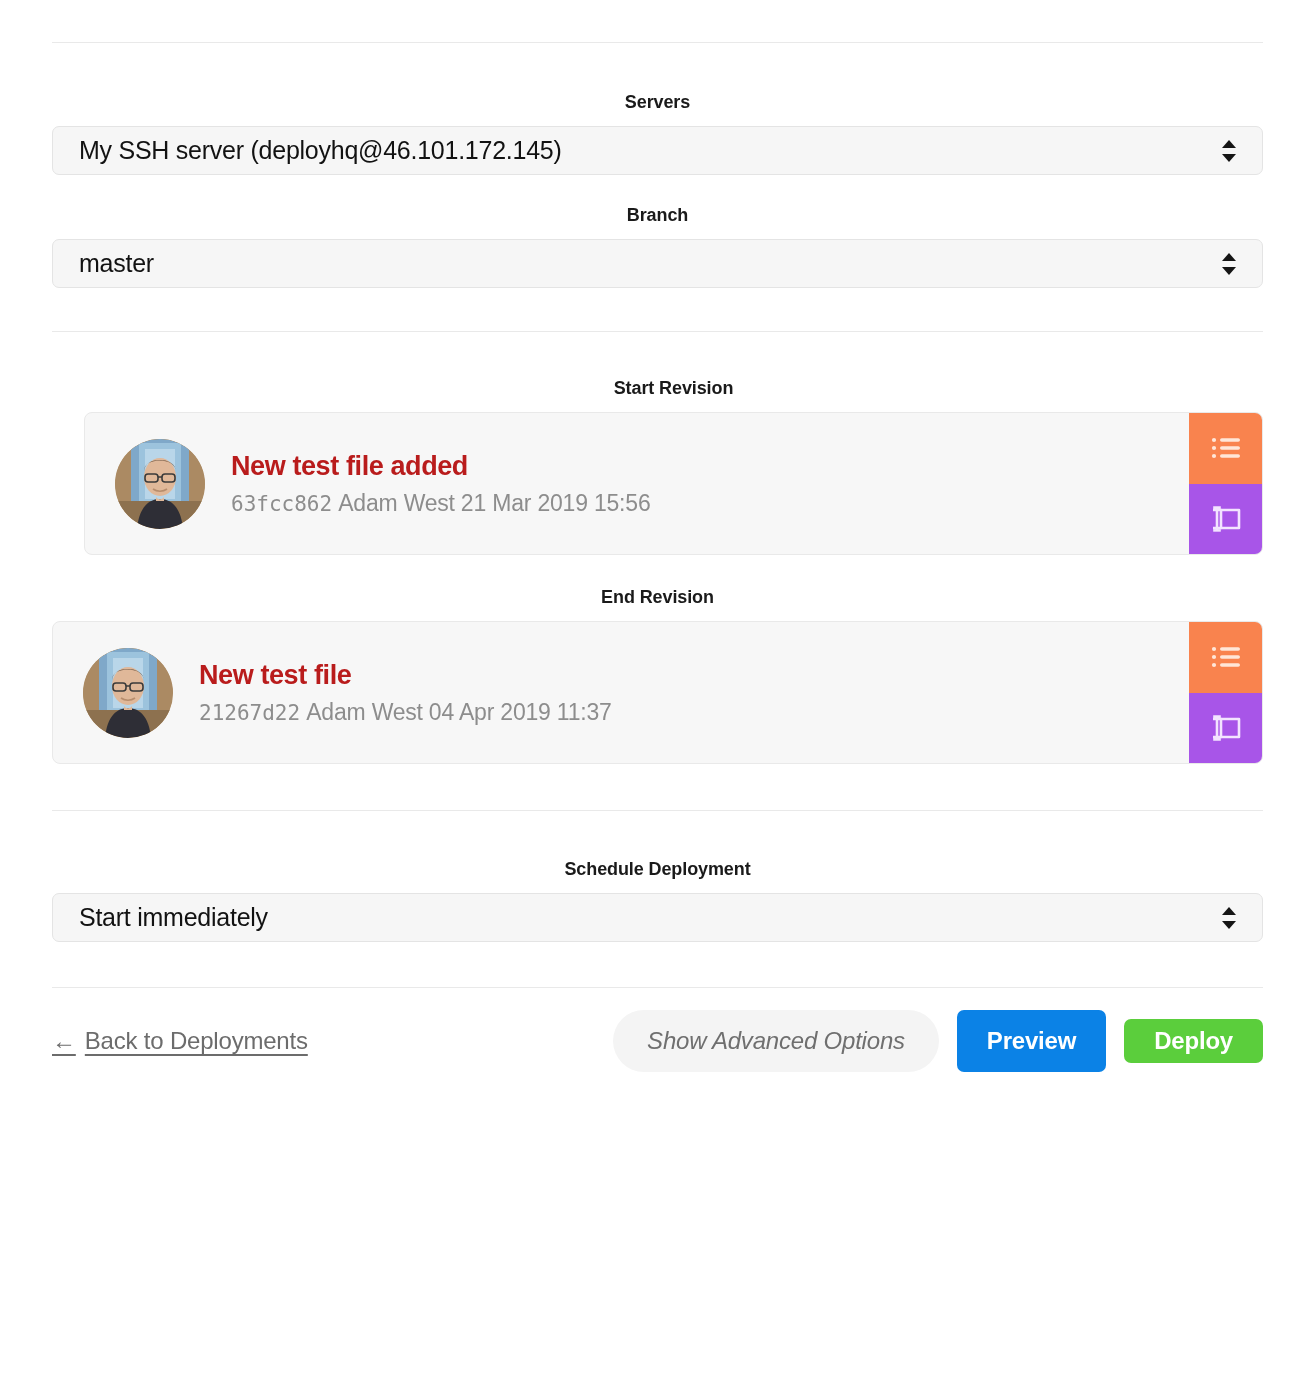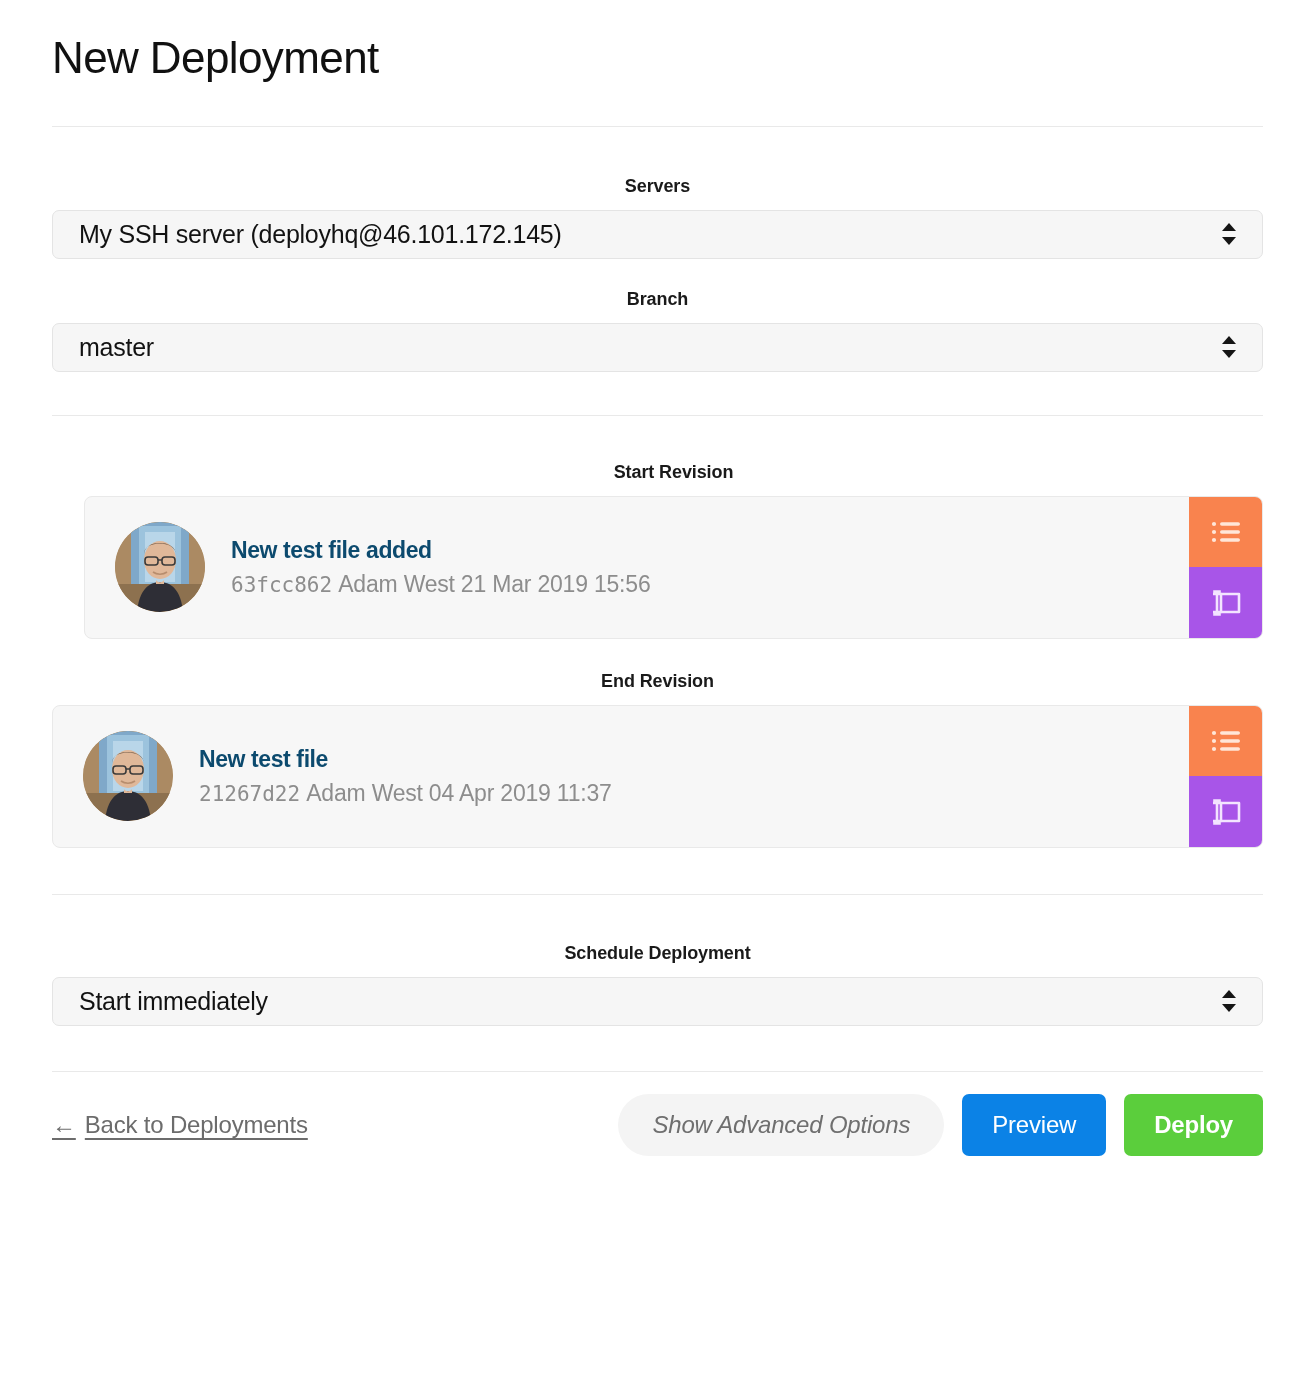--- a/index.html
+++ b/index.html
@@ -127,23 +127,23 @@
     position: relative;
     background: #b69a76;
   }
   .avatar svg { display: block; width: 90px; height: 90px; }
 
   .revision-text {
     margin-left: 26px;
     min-width: 0;
   }
   .revision-title {
-    font-size: 23px;
+    font-size: 27px;
     font-weight: 700;
-    color: #0c4a6e;
+    color: #b91c1c;
     letter-spacing: -0.4px;
     line-height: 1.2;
   }
   .revision-meta {
     margin-top: 7px;
     font-size: 23px;
     color: #8d8d8d;
     letter-spacing: -0.2px;
     display: flex;
     align-items: baseline;
@@ -215,41 +215,40 @@
     font-weight: 400;
     border-radius: 33px;
     height: 62px;
     padding: 0 34px;
     font-style: italic;
   }
   .btn-preview {
     background: #0b82e6;
     color: #ffffff;
     font-size: 24px;
-    font-weight: 400;
+    font-weight: 700;
     border-radius: 7px;
     height: 62px;
     padding: 0 30px;
   }
   .btn-deploy {
     background: #5bce3c;
     color: #ffffff;
     font-size: 24px;
     font-weight: 700;
     border-radius: 7px;
-    height: 62px;
+    height: 44px;
     padding: 0 30px;
   }
 </style>
 </head>
 <body>
 
 <div class="page">
 
-  <h1 class="page-title">New Deployment</h1>
 
   <div class="divider top"></div>
 
   <div class="field-group group-servers">
     <div class="field-label">Servers</div>
     <div class="select-wrap">
       <span class="select-value">My SSH server (deployhq@46.101.172.145)</span>
       <span class="select-arrows">
         <i class="up"></i>
           <i class="down"></i>

